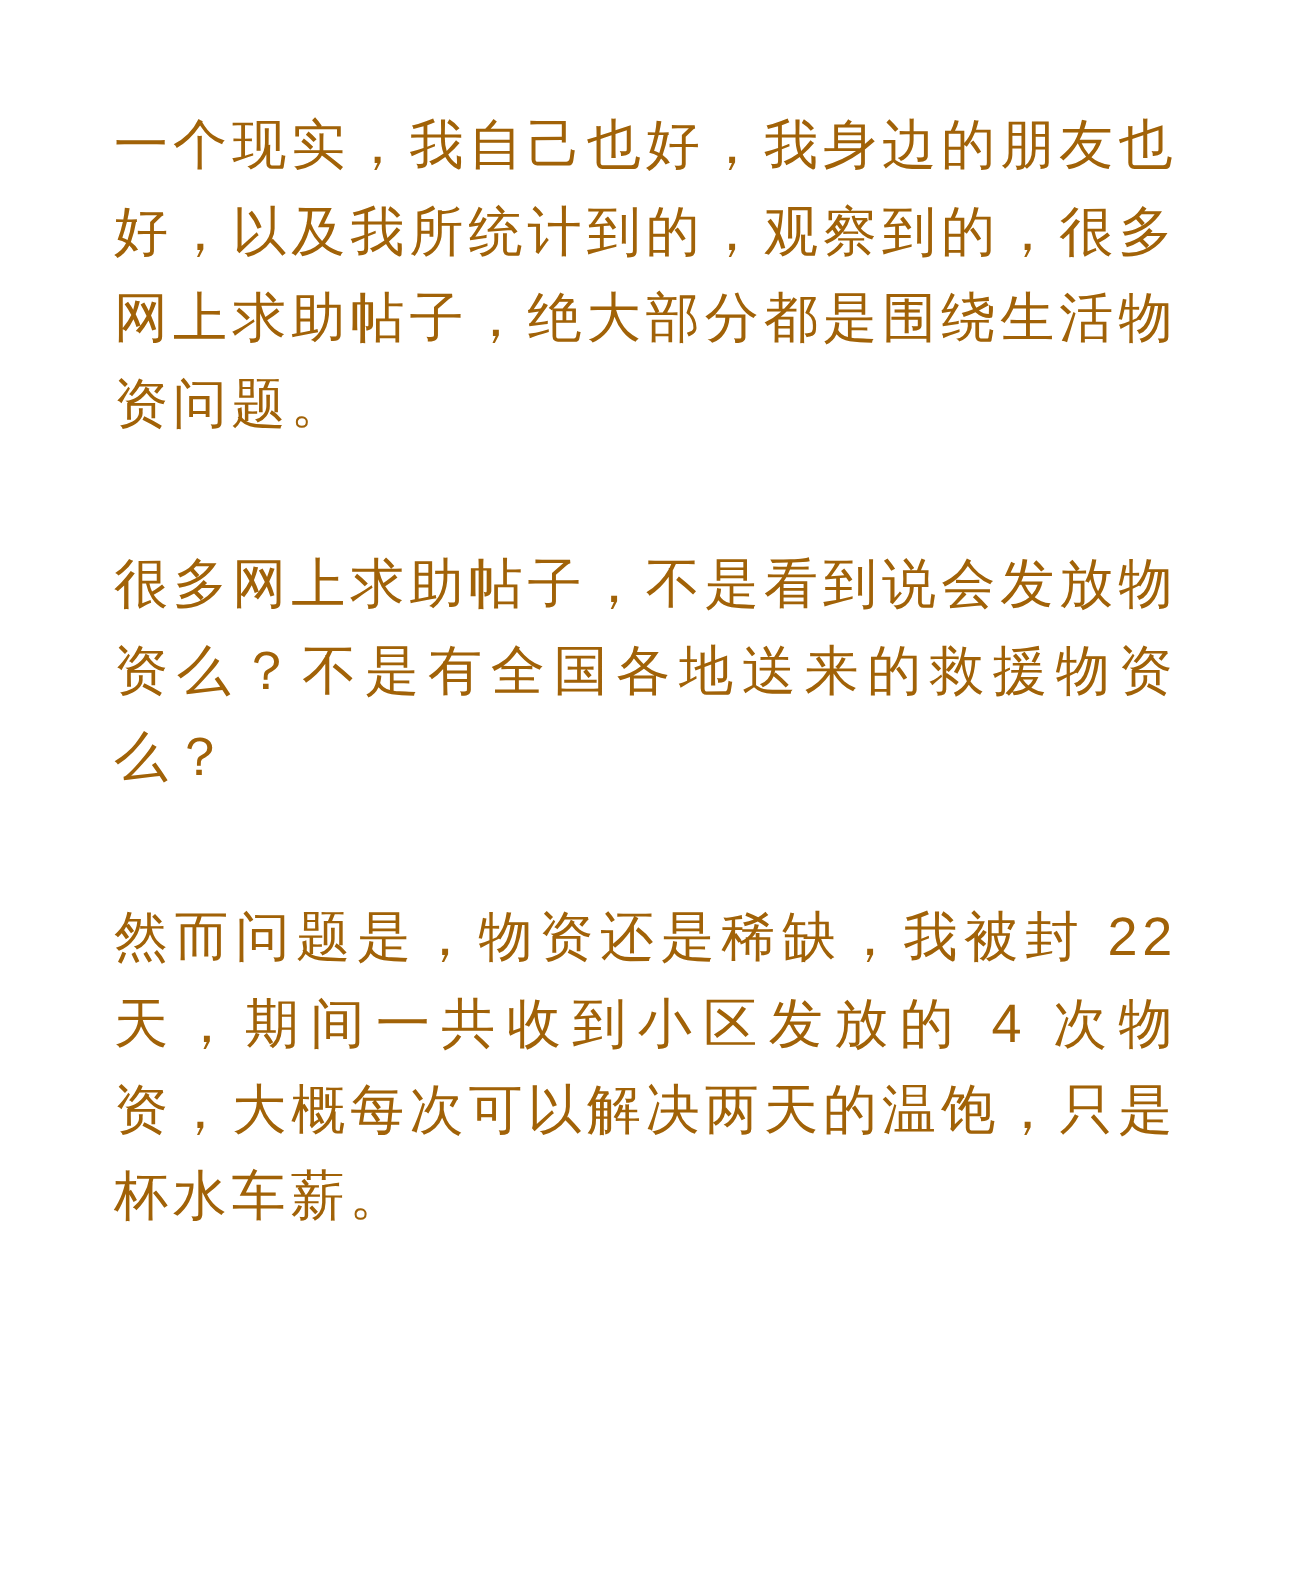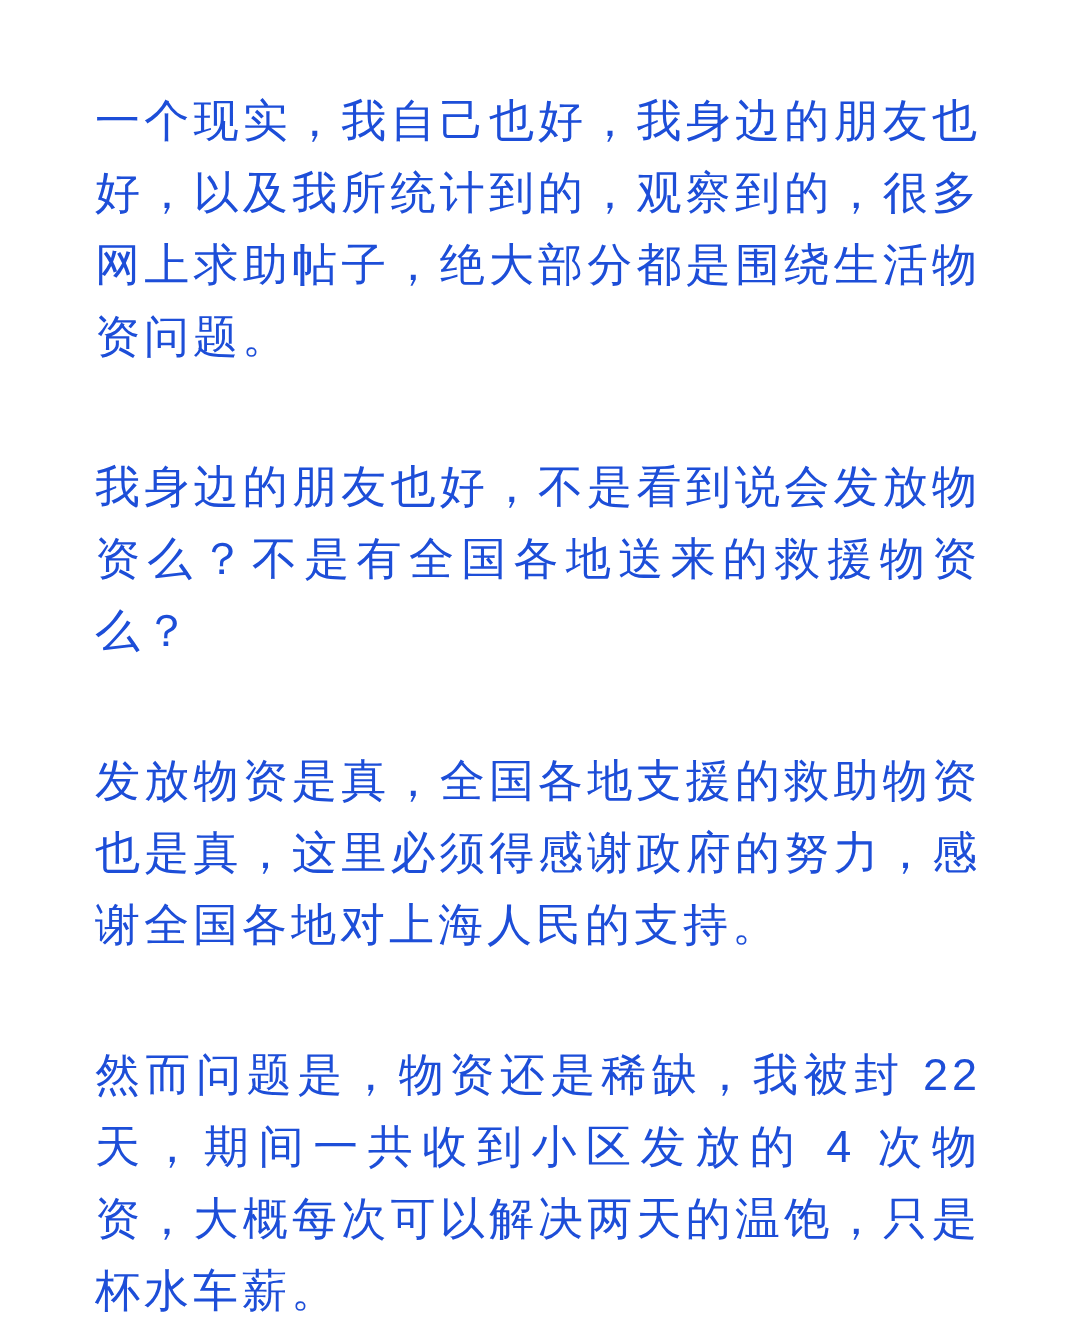--- a/index.html
+++ b/index.html
@@ -18,31 +18,30 @@
     width: 1080px;
     height: 1323px;
     padding: 85px 99px 0 95px;
     background: #ffffff;
   }
   .article-paragraph {
     margin: 0 0 78px 0;
     font-size: 45px;
     line-height: 72px;
     letter-spacing: 4px;
-    color: #1d4ed8;
+    color: #a16207;
     font-weight: 400;
     text-align: justify;
     text-justify: inter-ideograph;
     word-break: break-all;
   }
   .article-paragraph:last-child {
     margin-bottom: 0;
   }
 </style>
 </head>
 <body>
 
 <div class="article-page">
   <p class="article-paragraph">一个现实，我自己也好，我身边的朋友也好，以及我所统计到的，观察到的，很多网上求助帖子，绝大部分都是围绕生活物资问题。</p>
-  <p class="article-paragraph">我身边的朋友也好，不是看到说会发放物资么？不是有全国各地送来的救援物资么？</p>
-  <p class="article-paragraph">发放物资是真，全国各地支援的救助物资也是真，这里必须得感谢政府的努力，感谢全国各地对上海人民的支持。</p>
+  <p class="article-paragraph">很多网上求助帖子，不是看到说会发放物资么？不是有全国各地送来的救援物资么？</p>
   <p class="article-paragraph">然而问题是，物资还是稀缺，我被封 22 天，期间一共收到小区发放的 4 次物资，大概每次可以解决两天的温饱，只是杯水车薪。</p>
 </div>
 
 </body></html>

